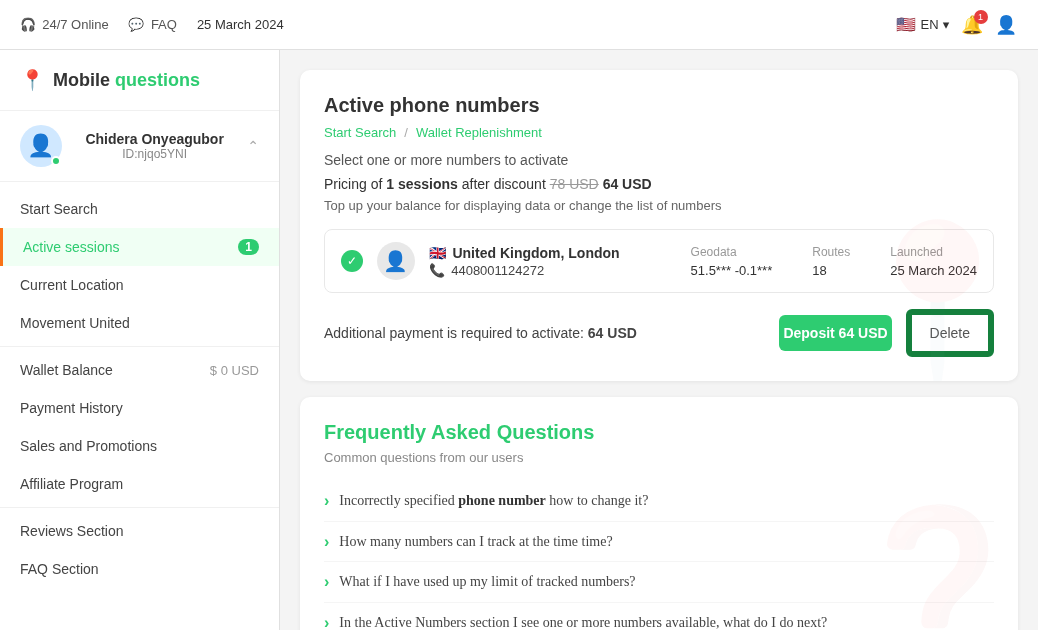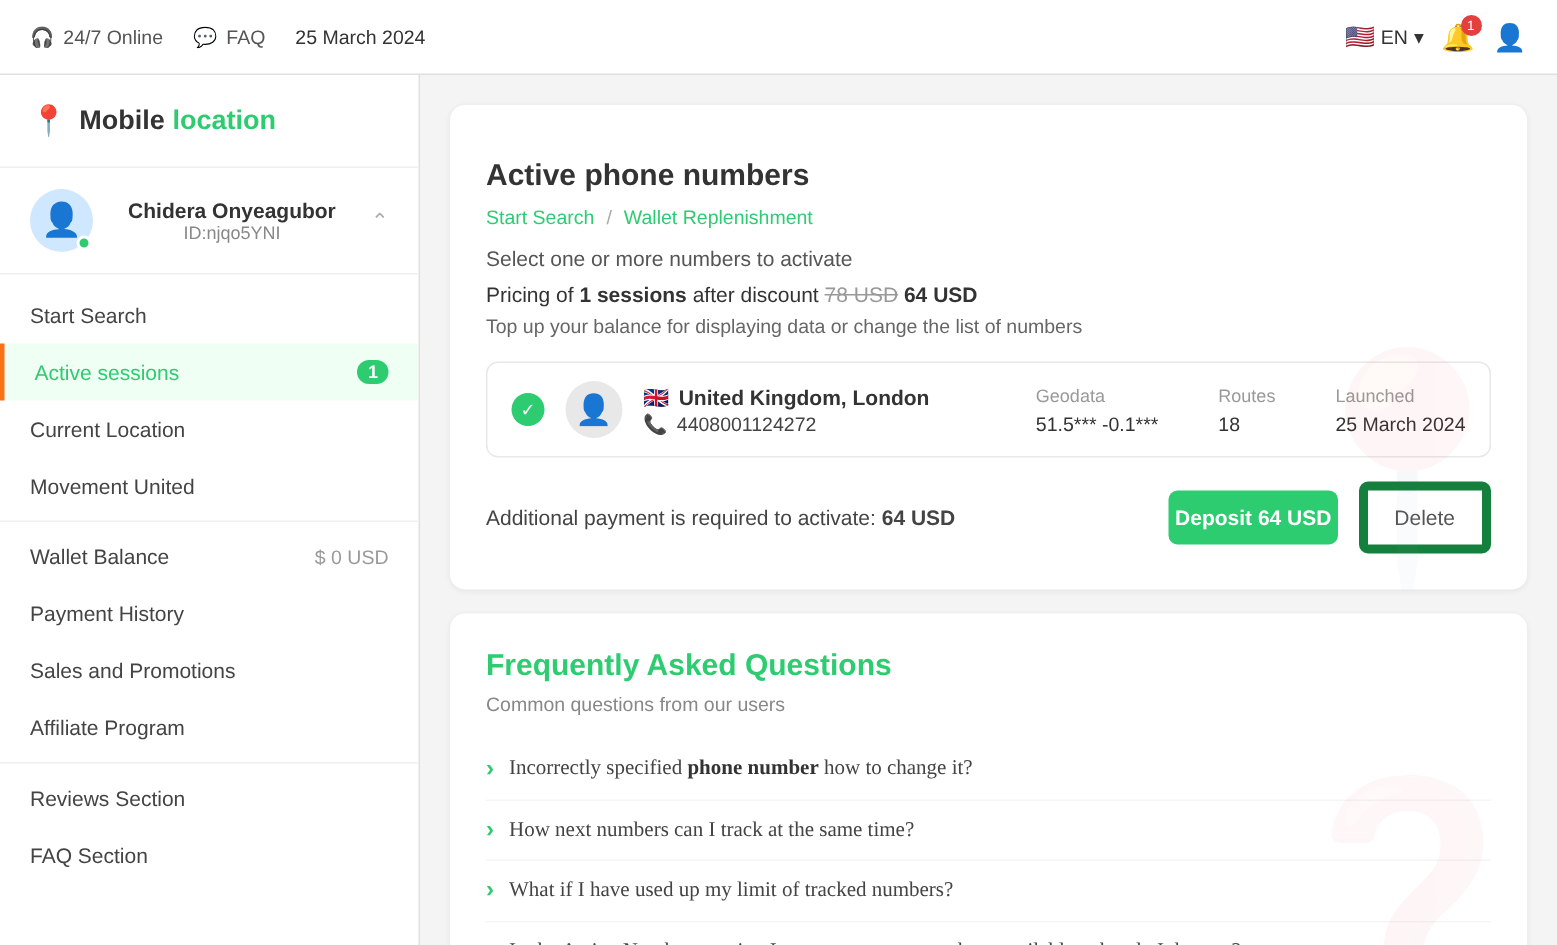--- a/index.html
+++ b/index.html
@@ -44,21 +44,21 @@
     .nav-divider { border: none; border-top: 1px solid #f0f0f0; margin: 4px 0; }
 
     
     .main { flex: 1; overflow-y: auto; padding: 20px; background: #f4f4f4; }
 
     .card { background: #fff; border-radius: 10px; padding: 24px; margin-bottom: 16px; box-shadow: 0 1px 4px rgba(0,0,0,0.07); position: relative; overflow: hidden; }
 
     
     .card-watermark { position: absolute; right: -20px; bottom: -20px; opacity: 0.04; font-size: 160px; pointer-events: none; }
 
-    .card-title { font-size: 20px; font-weight: 600; color: #333; margin-bottom: 8px; margin-top: 12px; }
+    .card-title { font-size: 20px; font-weight: 600; color: #333; margin-bottom: 8px; }
     .breadcrumb { display: flex; align-items: center; gap: 8px; margin-bottom: 12px; font-size: 13px; }
     .breadcrumb a { color: #2ecc71; text-decoration: none; cursor: pointer; }
     .breadcrumb-sep { color: #aaa; }
 
     .card-desc { color: #555; font-size: 14px; margin-bottom: 8px; }
     .pricing { font-size: 14px; color: #333; margin-bottom: 6px; }
     .pricing strong { font-weight: 700; }
     .pricing .strikethrough { text-decoration: line-through; color: #999; }
     .card-note { font-size: 13px; color: #666; margin-bottom: 16px; }
 
@@ -119,21 +119,21 @@
 </div>
 
 <div class="layout">
 
   <div class="sidebar">
     <div class="logo">
       <span class="logo-icon">📍</span>
       <span class="logo-text">
         <span class="logo-mobile">Mobile</span>
         <span> </span>
-        <span class="logo-location">location</span>
+        <span class="logo-location">questions</span>
       </span>
     </div>
 
     <div class="user-card">
       <div class="avatar">
         <span class="avatar-icon">👤</span>
         <span class="avatar-online"></span>
       </div>
       <div class="user-info">
         <div class="user-name">Chidera Onyeagubor</div>
@@ -254,21 +254,21 @@
       <p class="faq-subtitle">Common questions from our users</p>
 
       <div class="faq-item">
         <span class="faq-chevron">›</span>
         <span class="faq-text">
           Incorrectly specified <strong>phone number</strong> how to change it?
         </span>
       </div>
       <div class="faq-item">
         <span class="faq-chevron">›</span>
-        <span class="faq-text">How next numbers can I track at the same time?</span>
+        <span class="faq-text">How many numbers can I track at the time time?</span>
       </div>
       <div class="faq-item">
         <span class="faq-chevron">›</span>
         <span class="faq-text">What if I have used up my limit of tracked numbers?</span>
       </div>
       <div class="faq-item">
         <span class="faq-chevron">›</span>
         <span class="faq-text">In the Active Numbers section I see one or more numbers available, what do I do next?</span>
       </div>
 

